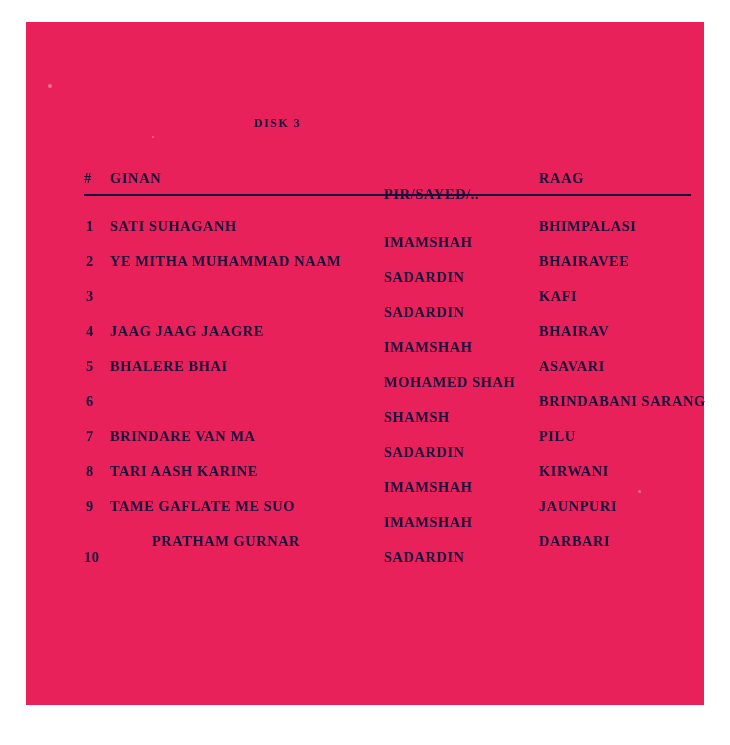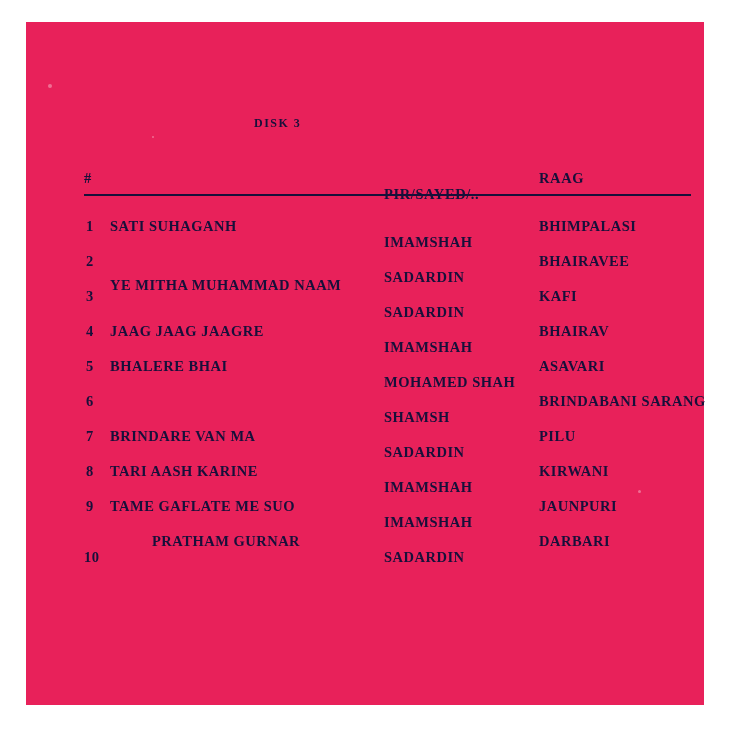--- a/index.html
+++ b/index.html
@@ -107,37 +107,38 @@
   .row .col-pir,
   .row .col-raag {
     position: absolute;
     top: 0;
     line-height: 20px;
   }
   .row .col-num { left: 2px; width: 28px; }
   .row .col-ginan { left: 26px; width: 300px; }
   .row .col-pir { left: 300px; width: 160px; }
   .row .col-raag { left: 455px; width: 215px; }
-  .row.wide-title .col-ginan { width: 320px; margin-top: 24px; }
+  .row.wide-title .col-ginan { width: 320px; }
 </style>
 </head>
 <body>
 
 <div id="page">
 
   <div id="card">
 
     <span class="speck" style="left:22px; top:62px; width:4px; height:4px;"></span>
     <span class="speck" style="left:126px; top:114px; width:2px; height:2px;"></span>
     <span class="speck" style="left:612px; top:468px; width:3px; height:3px;"></span>
 
     <div id="title">DISK  3</div>
 
     <div id="header-row">
       <span class="col-num">#</span>
+      <span class="col-ginan">GINAN</span>
       <span class="col-pir">PIR/SAYED/..</span>
       <span class="col-raag">RAAG</span>
     </div>
     <div id="header-rule"></div>
 
     <div id="rows">
 
       <div class="row">
         <span class="col-num">1</span>
         <span class="col-ginan">SATI SUHAGANH</span>

